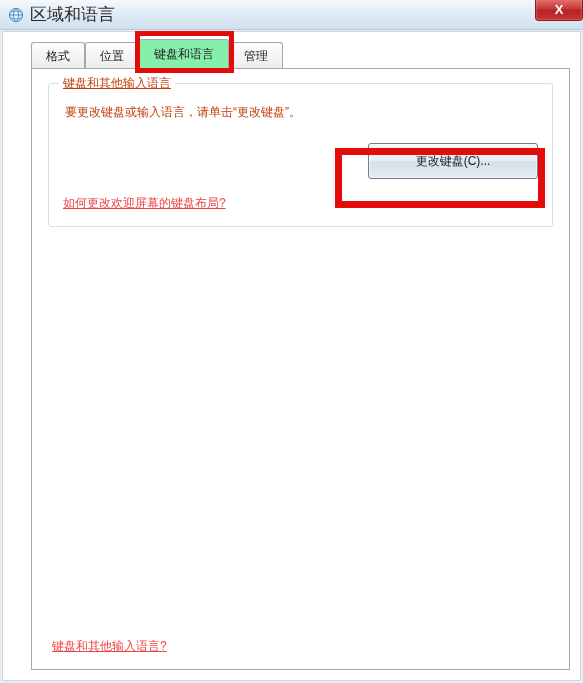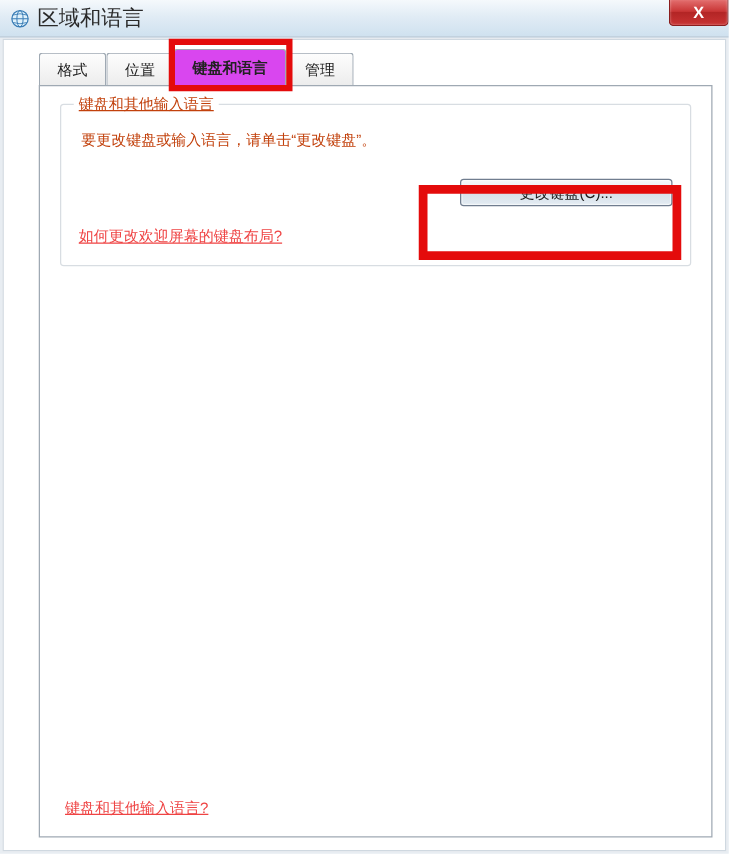--- a/index.html
+++ b/index.html
@@ -71,27 +71,26 @@
     background: linear-gradient(to bottom,#fdfdfd,#ececec);
     padding: 5px 14px 4px 14px;
     margin-right: 0;
     border-radius: 3px 3px 0 0;
     color: #222;
     cursor: pointer;
     position: relative;
     top: 1px;
   }
   .tab.active {
-    background: #d946ef;
+    background: #86efac;
     border-bottom: 1px solid #ffffff;
     z-index: 3;
     top: 1px;
     padding-top:6px;
     padding-bottom:5px;
-    font-weight:bold;
   }
   .tab-panel {
     border: 1px solid #9fa9b3;
     height: 602px;
     background: #ffffff;
     position: relative;
     padding: 14px 16px 12px 16px;
   }
   .groupbox {
     border: 1px solid #d8dde2;
@@ -113,21 +112,21 @@
     color: #c2410c;
     margin: 6px 0 22px 2px;
   }
   .btn-row {
     display: flex;
     justify-content: flex-end;
     margin-bottom: 16px;
   }
   .win-button {
     min-width: 170px;
-    height: 22px;
+    height: 36px;
     border: 1px solid #707d8f;
     border-radius: 3px;
     background: linear-gradient(to bottom,#f5f8fb 0%, #e8eef4 48%, #d7e1ea 52%, #e3ebf2 100%);
     color: #1a1a1a;
     cursor: pointer;
     font-size: 12px;
     padding: 0 10px;
     box-shadow: 0 0 0 1px rgba(255,255,255,0.6) inset;
     text-align: center;
   }

